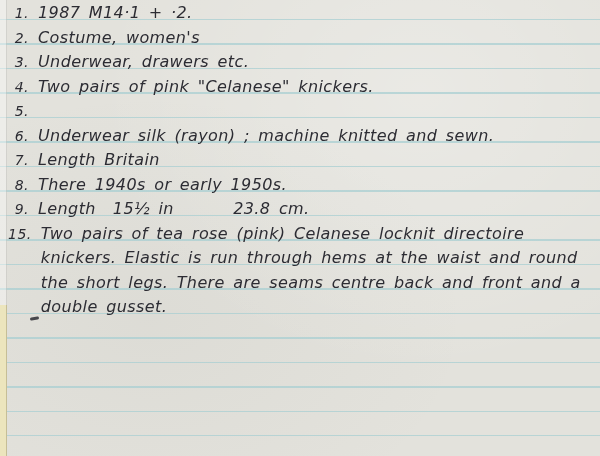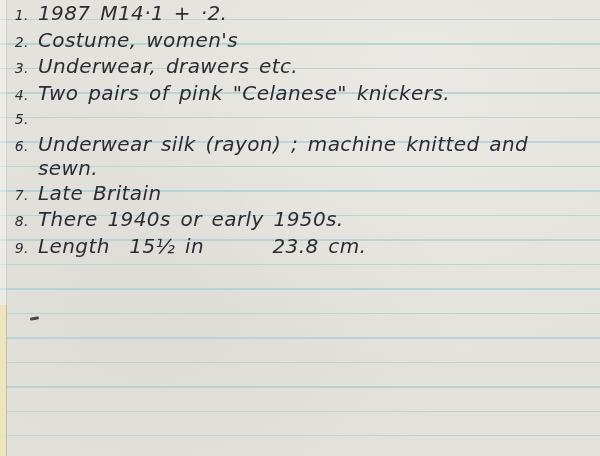--- a/index.html
+++ b/index.html
@@ -57,21 +57,21 @@
     text-align:right;
     padding-right:9px;
     font-style:italic;
     font-size:14px;
     letter-spacing:0.5px;
     white-space:nowrap;
   }
   .txt{
     flex:1 1 auto;
     font-style:italic;
-    font-size:20px;
+    font-size:16px;
     letter-spacing:0.4px;
     word-spacing:3px;
     white-space:pre-wrap;
   }
   
   .row.price .txt{padding-left:16px;font-size:18px;}
   
   .inkmark{
     position:absolute;left:30px;top:317px;width:9px;height:3px;
     background:var(--ink);border-radius:2px;transform:rotate(-8deg);
@@ -106,26 +106,30 @@
     <div class="row">
       <span class="num">5.</span>
       <span class="txt"></span>
     </div>
     <div class="row">
       <span class="num">6.</span>
       <span class="txt">Underwear silk (rayon) ; machine knitted and sewn.</span>
     </div>
     <div class="row">
       <span class="num">7.</span>
-      <span class="txt">Late Britain</span>
+      <span class="txt">Length Britain</span>
     </div>
     <div class="row">
       <span class="num">8.</span>
       <span class="txt">There 1940s or early 1950s.</span>
     </div>
     <div class="row">
       <span class="num">9.</span>
       <span class="txt">Length  15½ in       23.8 cm.</span>
     </div>
+    <div class="row">
+      <span class="num">15.</span>
+      <span class="txt">Two pairs of tea rose (pink) Celanese locknit directoire knickers. Elastic is run through hems at the waist and round the short legs. There are seams centre back and front and a double gusset.</span>
+    </div>
   </div>
 
   <div class="inkmark"></div>
 </div>
 
 </body></html>

